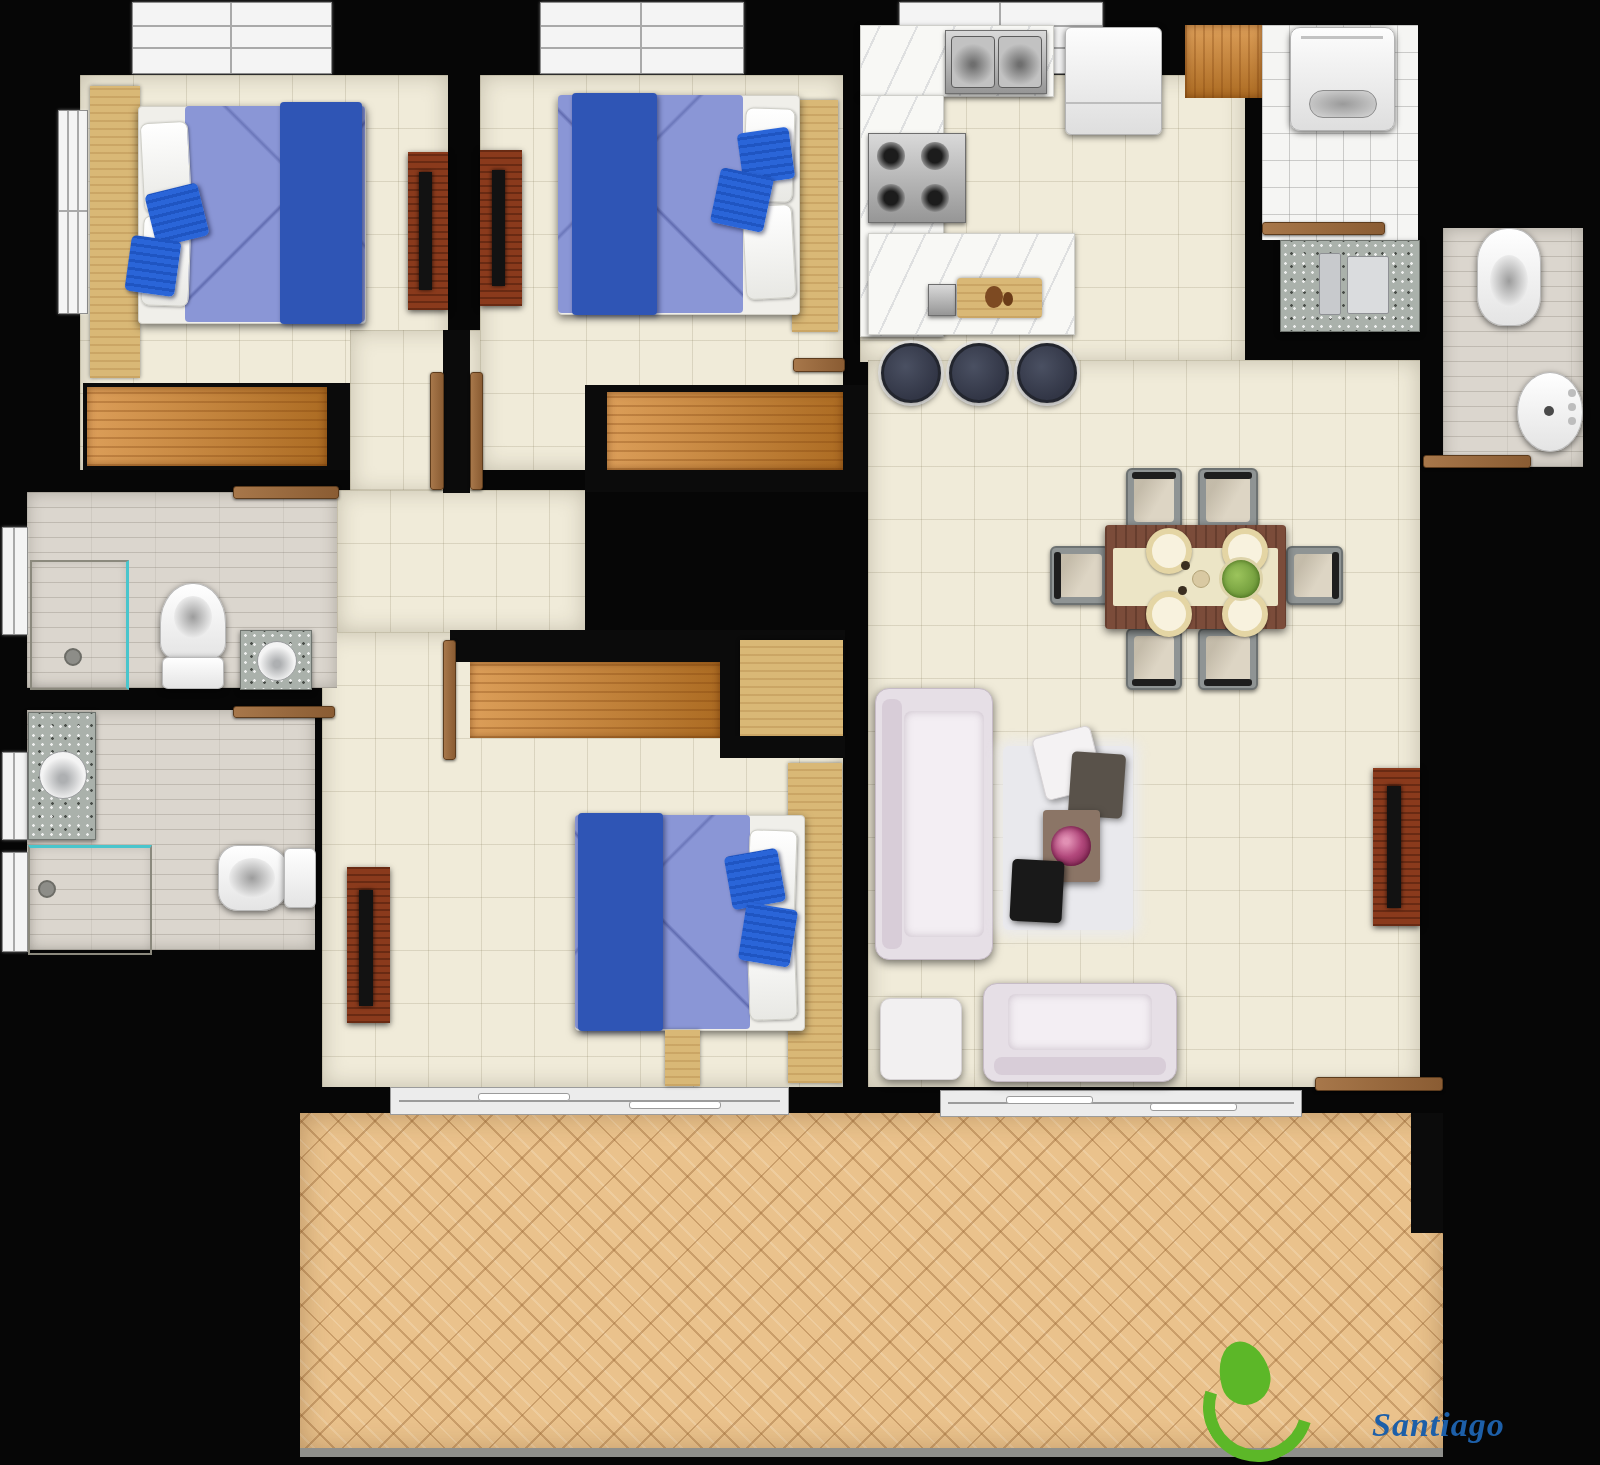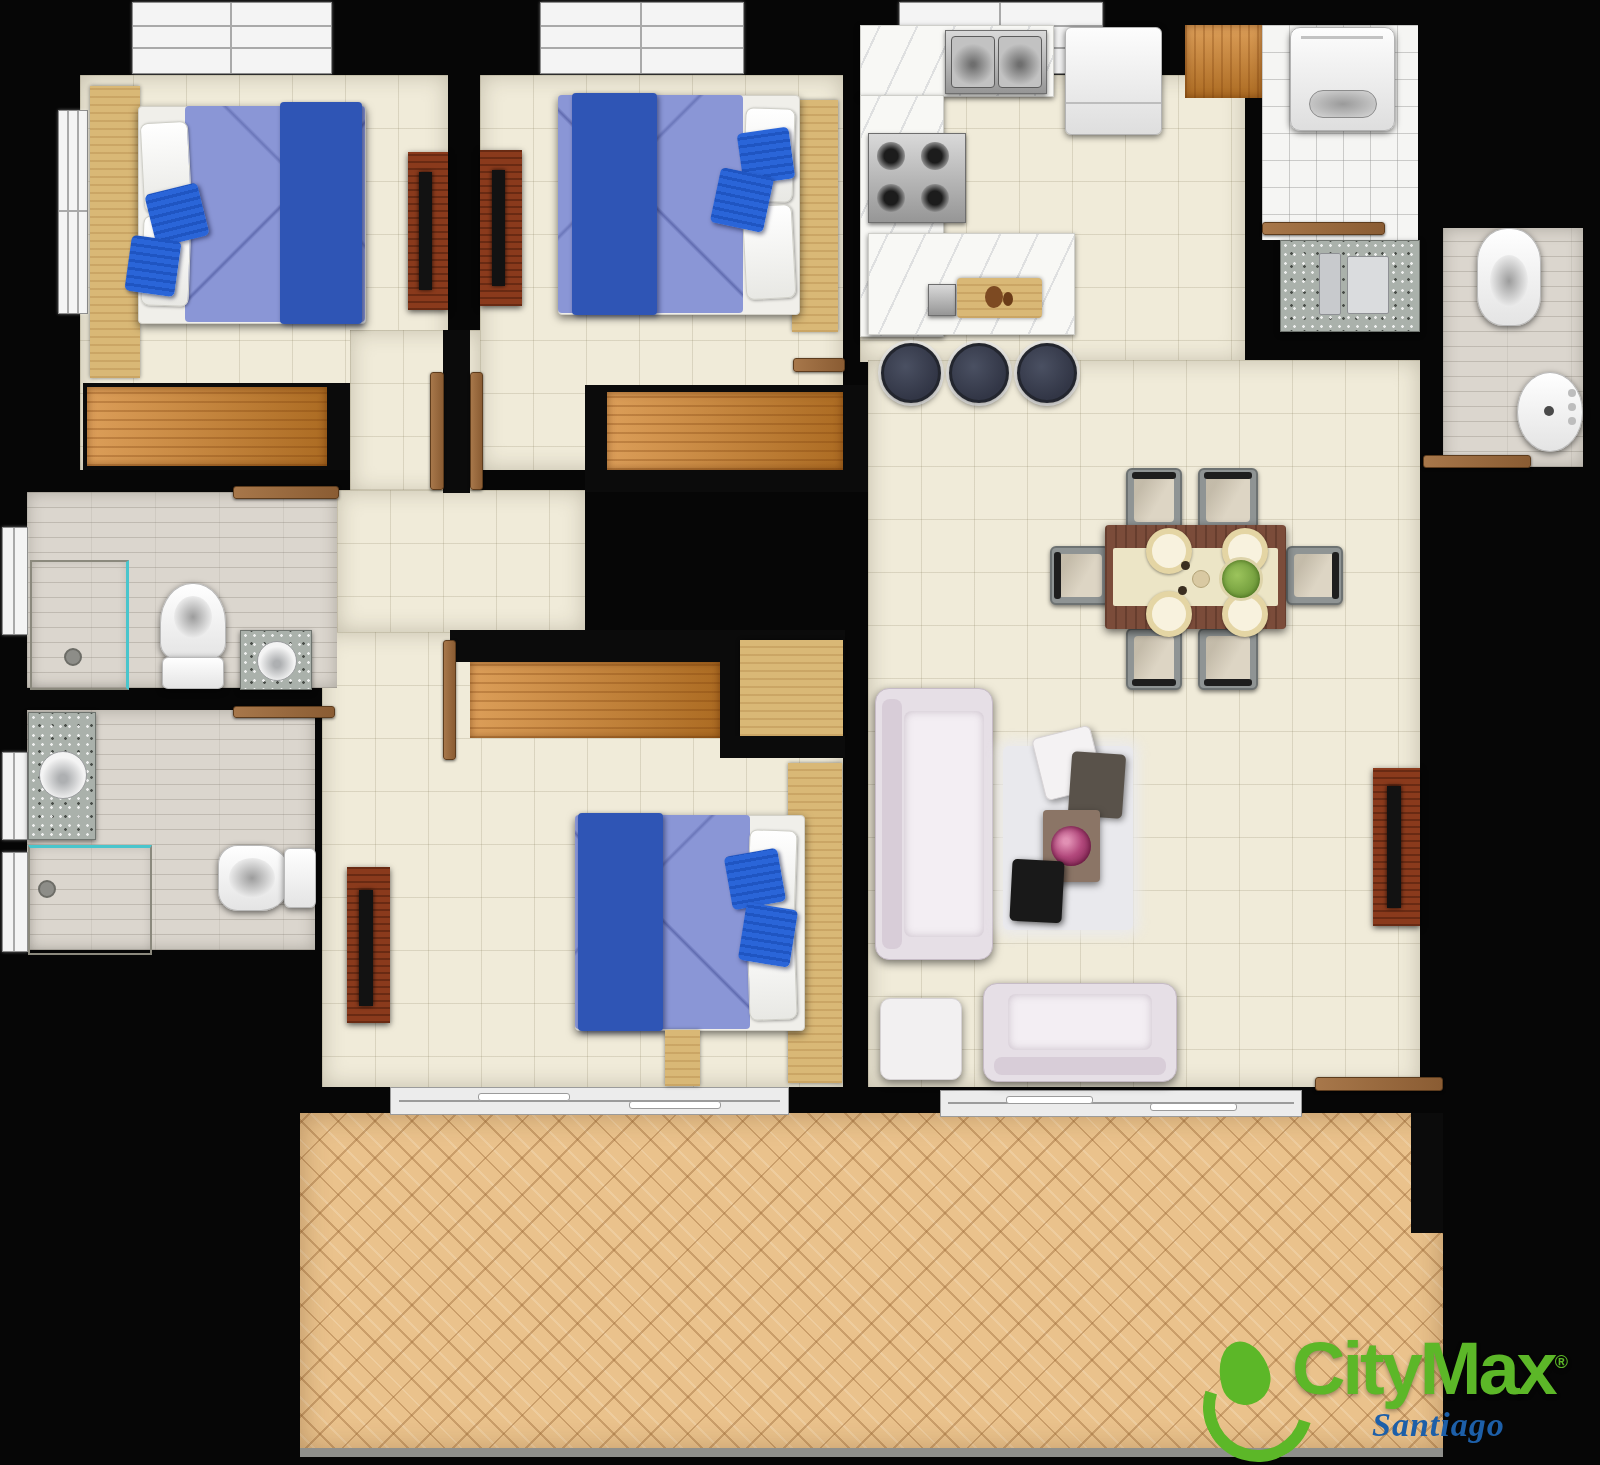--- a/index.html
+++ b/index.html
@@ -314,18 +314,15 @@
   <div class="abs sofa" style="left:983px;top:983px;width:192px;height:97px;">
     <div class="abs seat" style="left:24px;top:10px;width:144px;height:56px;"></div>
     <div class="abs" style="left:10px;bottom:6px;width:172px;height:18px;background:#d8cdd8;border-radius:8px;"></div>
     </div>
   <div class="abs" style="left:880px;top:998px;width:80px;height:80px;background:#f2f0f1;border:1px solid #d6d2d4;border-radius:10px;box-shadow:0 3px 8px rgba(0,0,0,.5);"></div>
   <div class="abs dkwood" style="left:1373px;top:768px;width:47px;height:158px;"></div>
   <div class="abs tvbar" style="left:1387px;top:786px;width:14px;height:122px;"></div>
 
   <div class="abs arc" style="left:1203px;top:1352px;width:86px;height:86px;transform:rotate(-28deg);"></div>
   <div class="abs leaf" style="left:1219px;top:1341px;width:50px;height:64px;transform:rotate(-16deg);"></div>
-  <div class="abs" id="brand" style="left:1292px;top:1326px;">
-    <span>CityMax</span><sup>®</sup>
-  </div>
   <div class="abs" id="city" style="left:1372px;top:1406px;">Santiago</div>
 
 </div>
 
 </body></html>

